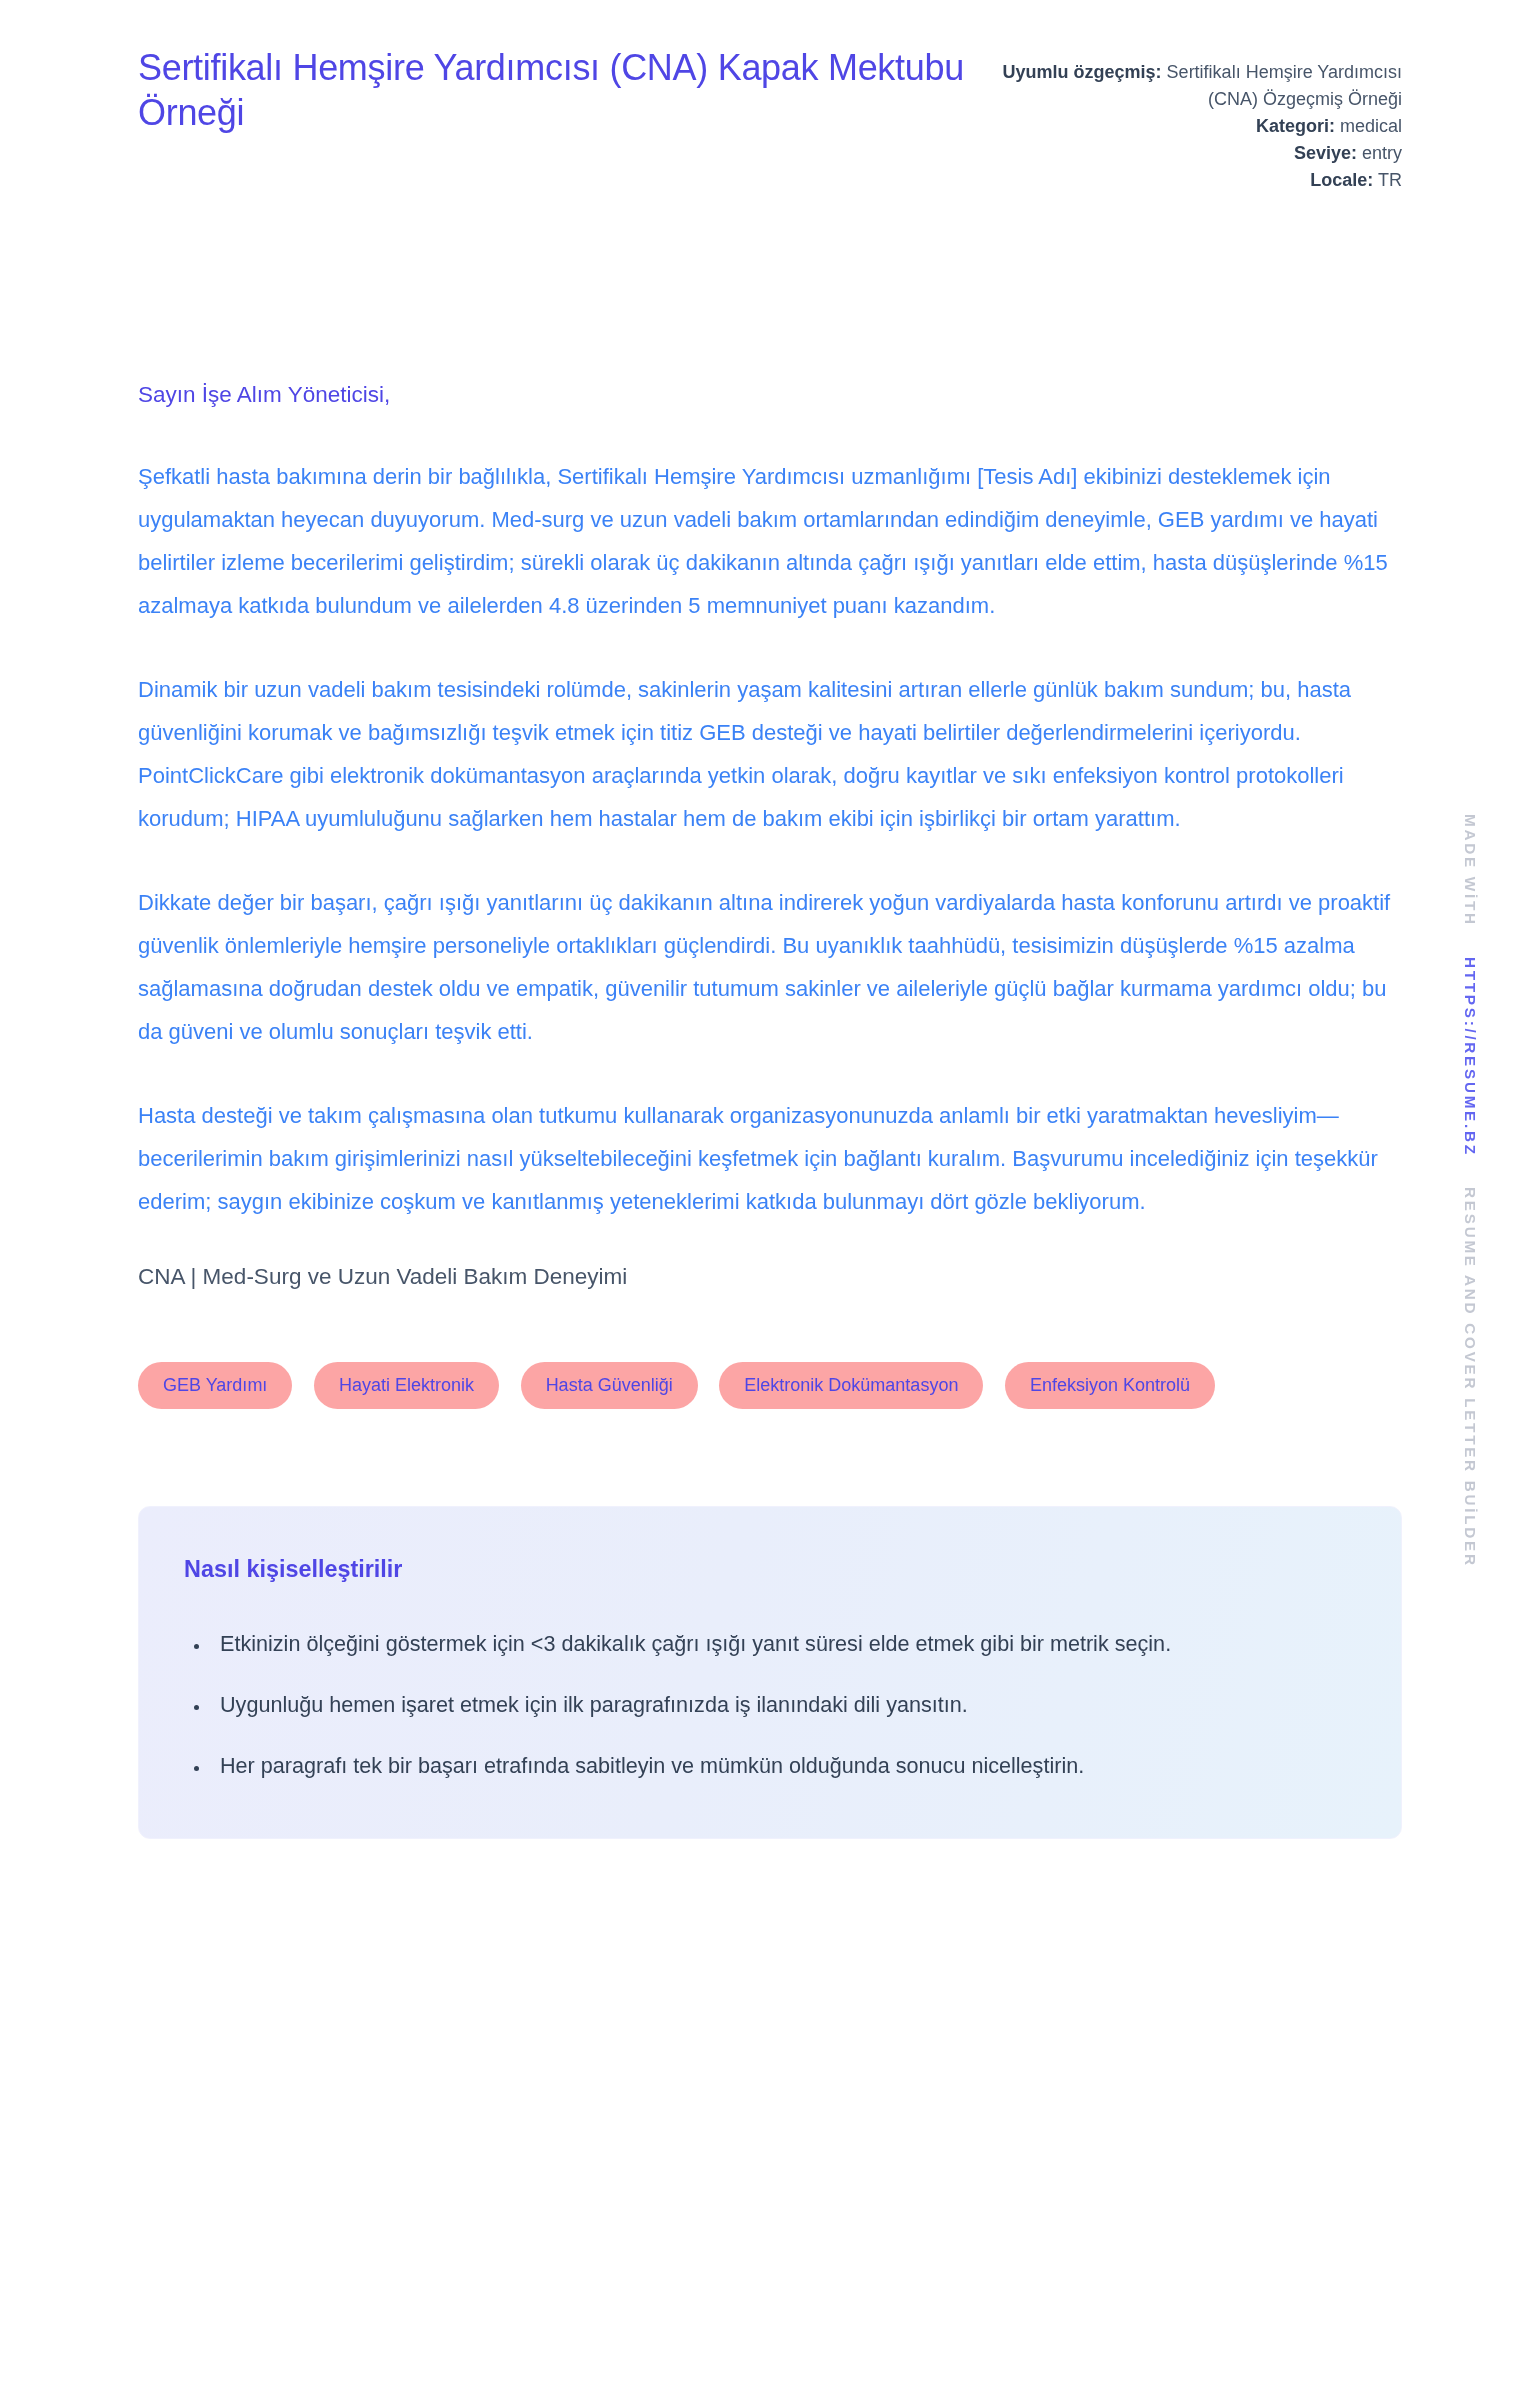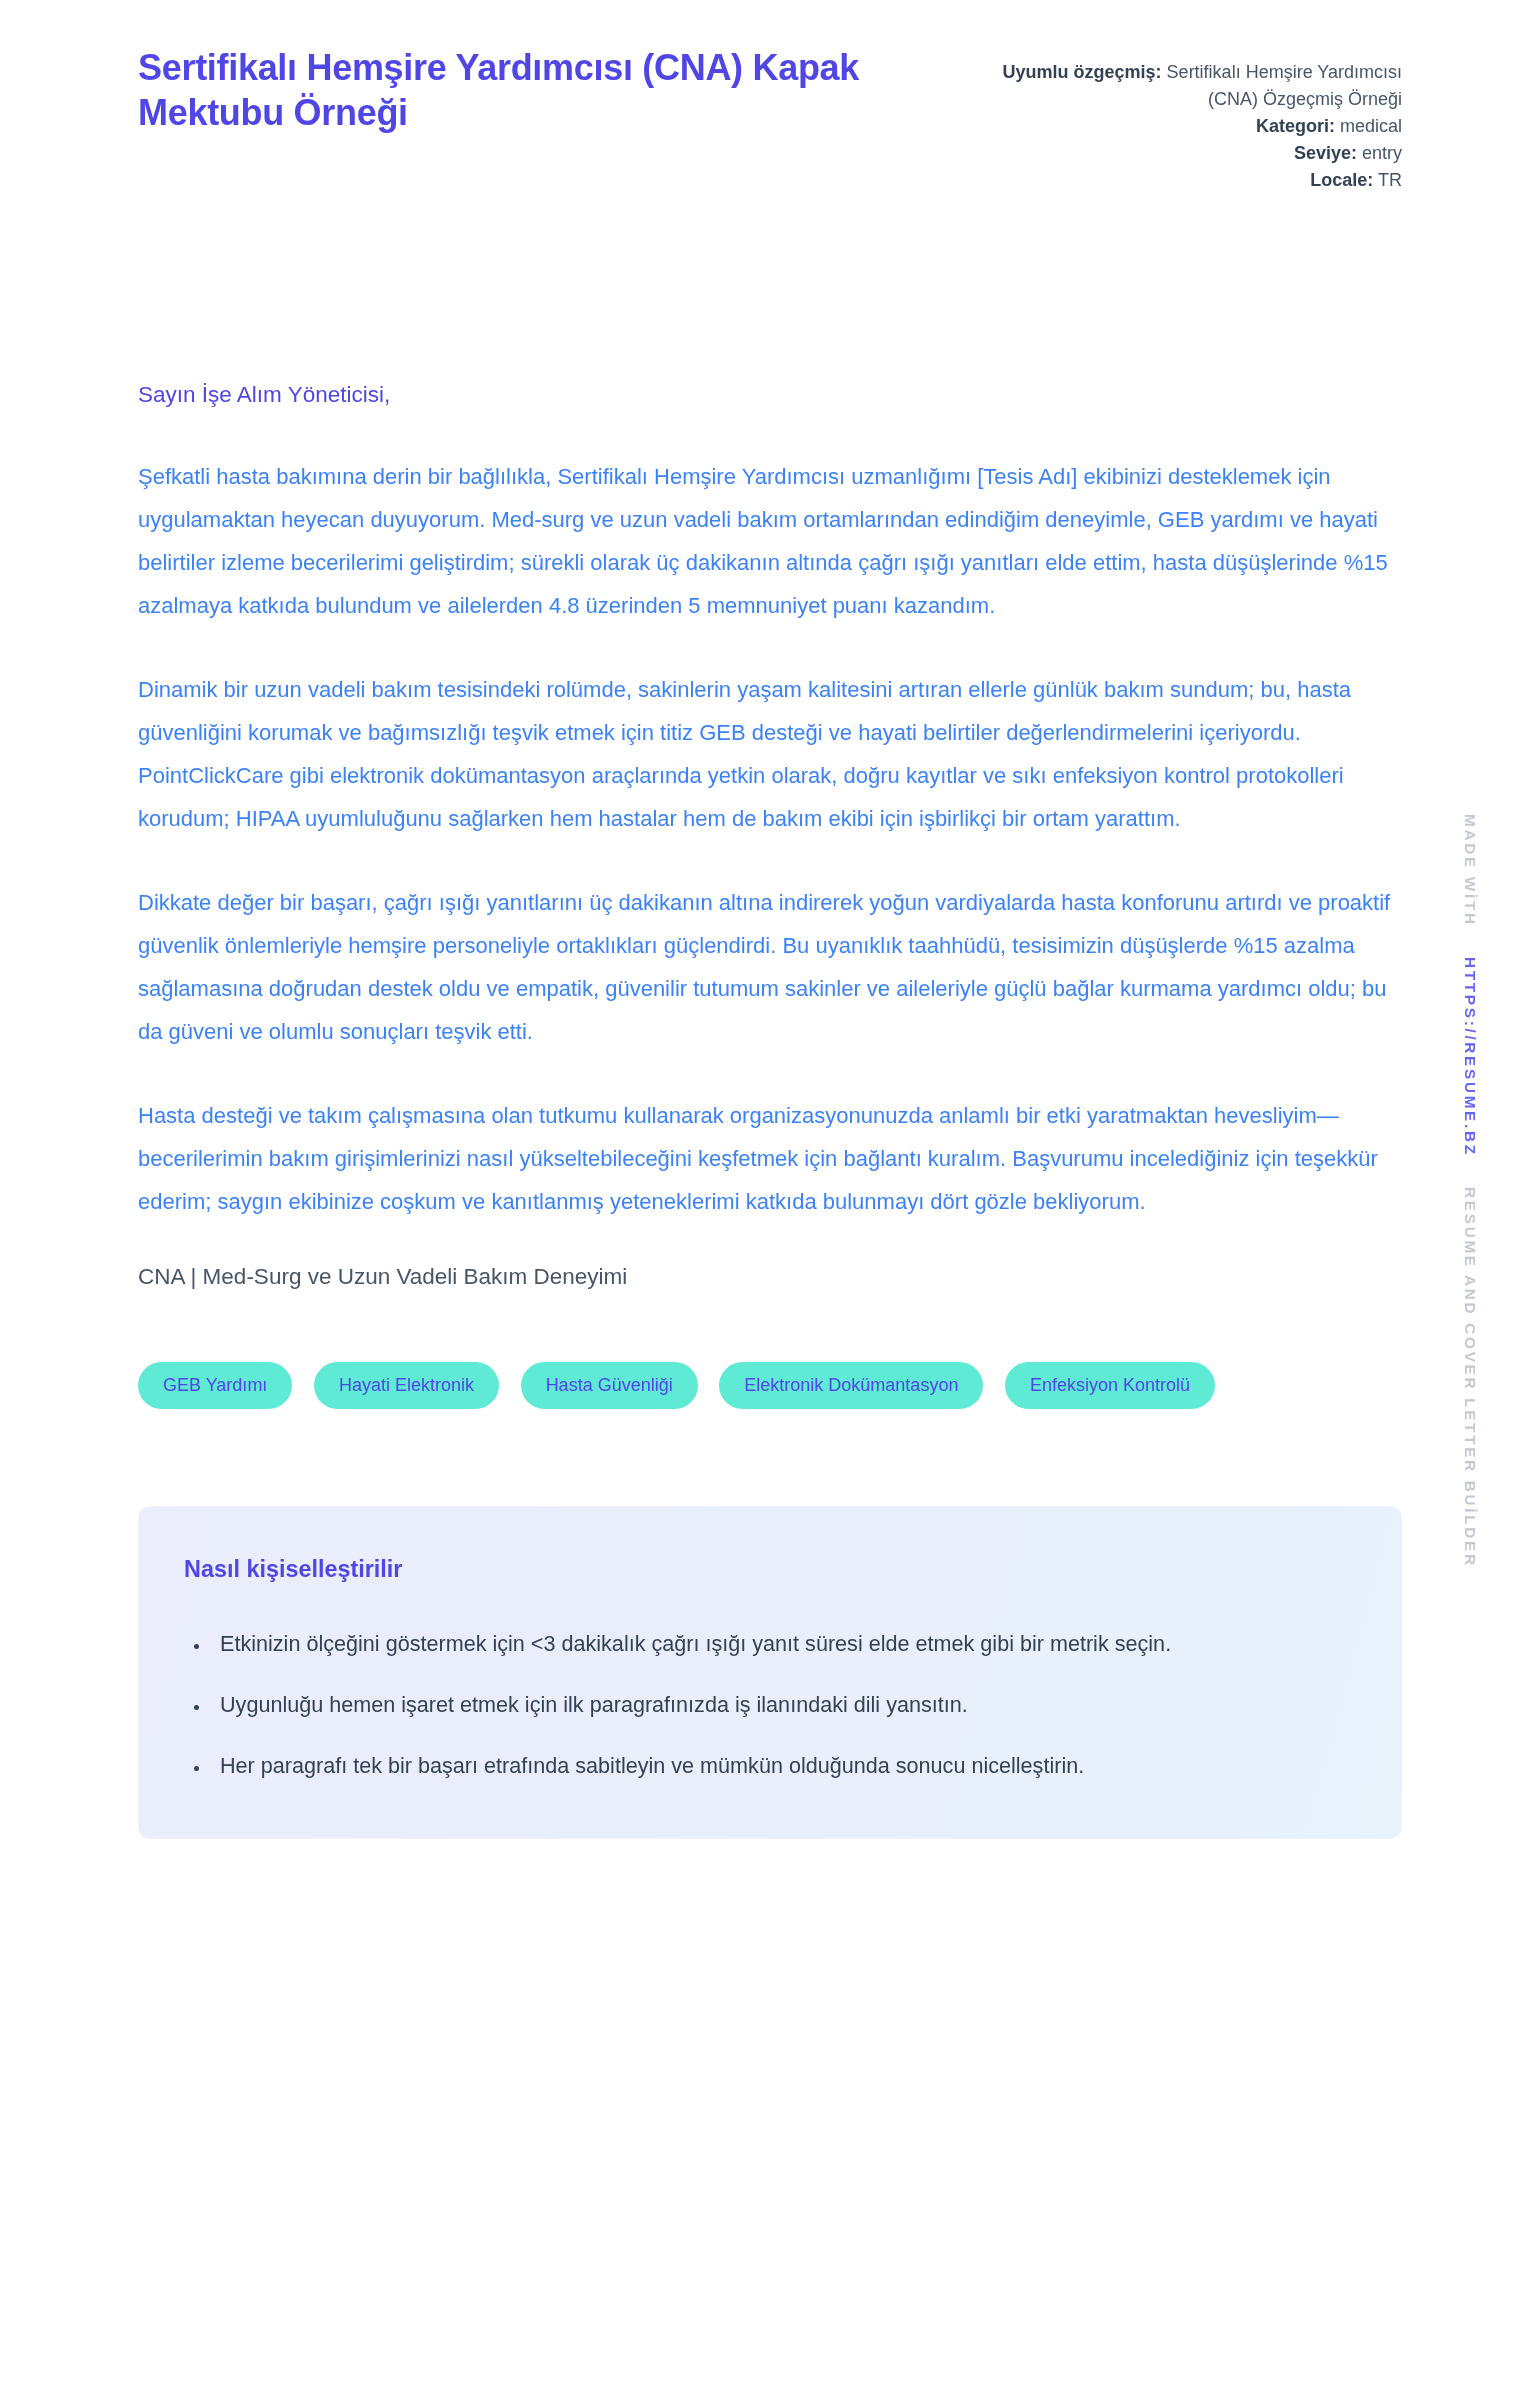--- a/index.html
+++ b/index.html
@@ -5,37 +5,37 @@
   html,body{margin:0;padding:0;}
   body{
     width:1533px;height:2389px;background:#ffffff;
     font-family:"Liberation Sans",sans-serif;color:#334155;
     position:relative;overflow:hidden;
   }
   .content{position:absolute;left:138px;top:0;width:1264px;}
 
   
   .header{display:flex;justify-content:space-between;align-items:flex-start;padding-top:45px;}
-  .title{font-size:36px;font-weight:700;color:#4f46e5;line-height:45px;max-width:839px;letter-spacing:-0.3px;margin:0;}
+  .title{font-size:36px;font-weight:400;color:#4f46e5;line-height:45px;max-width:839px;letter-spacing:-0.3px;margin:0;}
   .subtitle{margin-top:9px;font-size:23.4px;font-weight:600;color:#3f4a5c;line-height:32px;max-width:812px;}
   .meta{width:415px;text-align:right;font-size:18px;line-height:27px;color:#475569;margin-top:14px;flex-shrink:0;}
   .meta-row{margin:0;}
   .meta-label{color:#334155;font-weight:700;}
   .meta-value{color:#475569;}
 
   
   .letter{margin-top:188px;}
   .greeting{color:#4f46e5;font-weight:400;font-size:22.5px;margin:0 0 47px 0;}
   .para{font-size:22px;line-height:43px;color:#3b82f6;margin:0 0 41px 0;max-width:1264px;}
   .sig-name{font-weight:700;font-size:22.5px;color:#1f2937;margin-top:58px;}
   .sig-title{font-size:22.5px;color:#475569;margin-top:29px;}
 
   
   .tags{display:flex;gap:21.6px;margin-top:72px;flex-wrap:wrap;}
-  .tag{background:#5eead4;color:#4f46e5;font-size:18px;line-height:18px;padding:14.4px 25px;border-radius:9016px;white-space:nowrap;cursor:pointer;}
+  .tag{background:#fca5a5;color:#4f46e5;font-size:18px;line-height:18px;padding:14.4px 25px;border-radius:9016px;white-space:nowrap;cursor:pointer;}
 
   
   .tips{margin-top:97px;border-radius:12px;border:0.9px solid #f0f1fd;
         background:linear-gradient(105deg,#ebedfc 0%,#e9eefb 45%,#e7f2fb 100%);
         padding:49px 45px 52px 45px;box-sizing:border-box;}
   .tips-title{color:#4f46e5;font-size:23.4px;font-weight:700;margin:0 0 40px 0;}
   .tips-list{margin:0;padding:0 0 0 27px;}
   .tips-list li{font-size:21.6px;line-height:41px;color:#334155;margin-bottom:20px;padding-left:9px;}
   .tips-list li:last-child{margin-bottom:0;}
   .tips-list li::marker{color:#334155;font-size:18px;}

